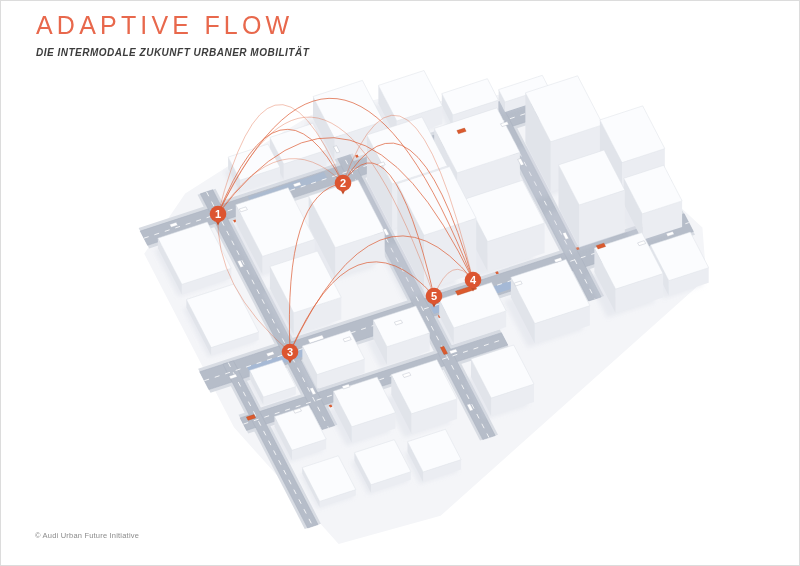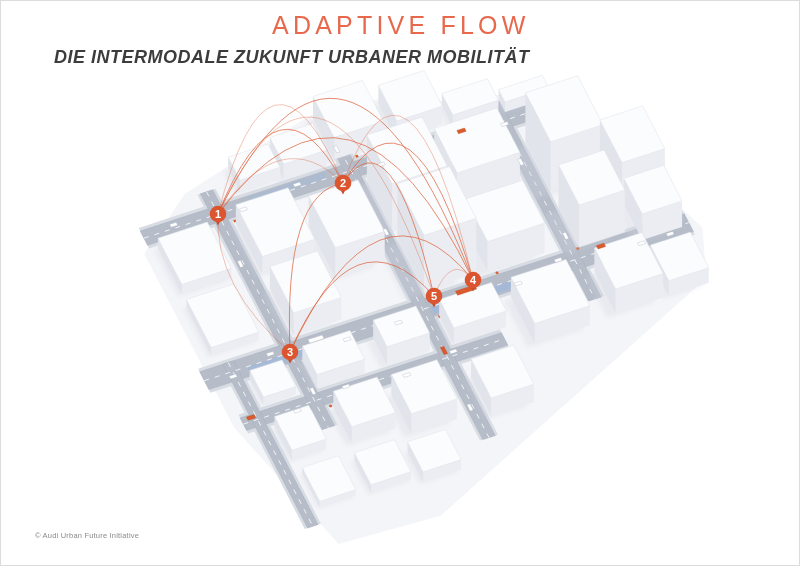--- a/index.html
+++ b/index.html
@@ -4,24 +4,24 @@
 <style>
   html,body{margin:0;padding:0;background:#ffffff;}
   .page{
     position:relative;width:800px;height:566px;background:#ffffff;overflow:hidden;
     box-shadow:inset 0 0 0 1px #dcdcdc;
     font-family:"Liberation Sans", sans-serif;
   }
   header{position:absolute;left:36px;top:12px;z-index:5;}
   h1{
     margin:0;font-size:25px;font-weight:400;letter-spacing:4.2px;
-    color:#E8684C;line-height:1.1;text-align:right;
+    color:#E8684C;line-height:1.1;
   }
   h2{
-    margin:7px 0 0 18px;font-size:18px;font-style:italic;font-weight:700;
+    margin:7px 0 0 0;font-size:10px;font-style:italic;font-weight:700;
     color:#3c3c3c;letter-spacing:0.5px;
   }
   footer{
     position:absolute;left:35px;bottom:26px;z-index:5;
     font-size:7.5px;color:#8b8b8b;letter-spacing:0.2px;
   }
   .diagram{position:absolute;inset:0;}
   svg{position:absolute;left:0;top:0;}
   .arc{fill:none;stroke:#DE6039;stroke-width:1;opacity:.72;stroke-linecap:round;}
   .arc.f{opacity:.42;stroke-width:.9;}

